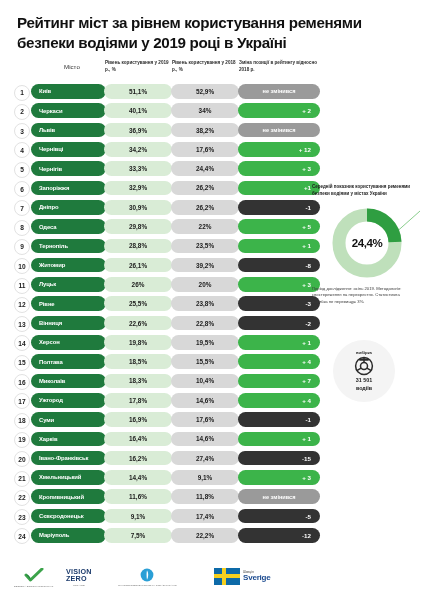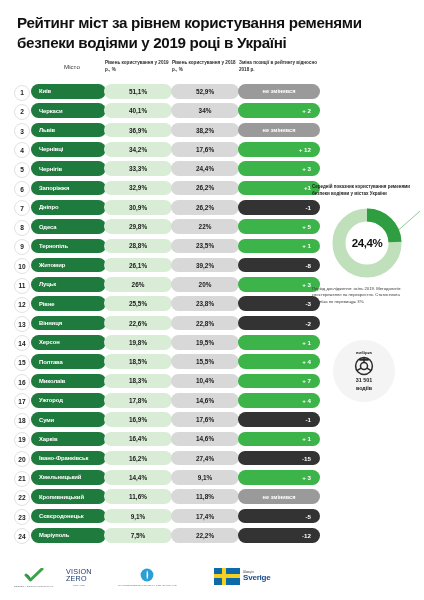--- a/index.html
+++ b/index.html
@@ -92,21 +92,21 @@
   .sample-n{font-size:5.4px;font-weight:bold;color:#1b1b1b;text-align:center;line-height:1.3;margin-top:1px;}
 
   
   .footer{position:absolute;left:0;top:562px;width:424px;height:38px;}
   .logo{position:absolute;top:6px;display:flex;flex-direction:column;align-items:center;}
   .logo-cap{font-size:2.5px;color:#6a6a6a;text-align:center;line-height:1.3;margin-top:1.5px;letter-spacing:0.1px;}
   .l1{left:14px;}
   .l2{left:66px;}
   .l3{left:118px;}
   .l4{left:168px;padding-left:46px;}
-  .vz{font-size:7.2px;font-weight:normal;color:#1b3a6b;line-height:0.98;letter-spacing:0.2px;text-align:left;}
+  .vz{font-size:7.2px;font-weight:bold;color:#1b3a6b;line-height:0.98;letter-spacing:0.2px;text-align:left;}
   .flag{width:26px;height:17px;background:#0d6aa8;position:relative;}
   .flag .h{position:absolute;left:0;right:0;top:6.4px;height:4px;background:#f5d020;}
   .flag .v{position:absolute;top:0;bottom:0;left:7.5px;width:4px;background:#f5d020;}
   .sv{display:flex;align-items:center;gap:3px;}
   .sv-t{line-height:1.05;}
   .sv-t .a{font-size:3.2px;color:#444;}
   .sv-t .b{font-size:8px;font-weight:bold;color:#1b4a8f;letter-spacing:-0.2px;}
 </style>
 </head>
 <body>

